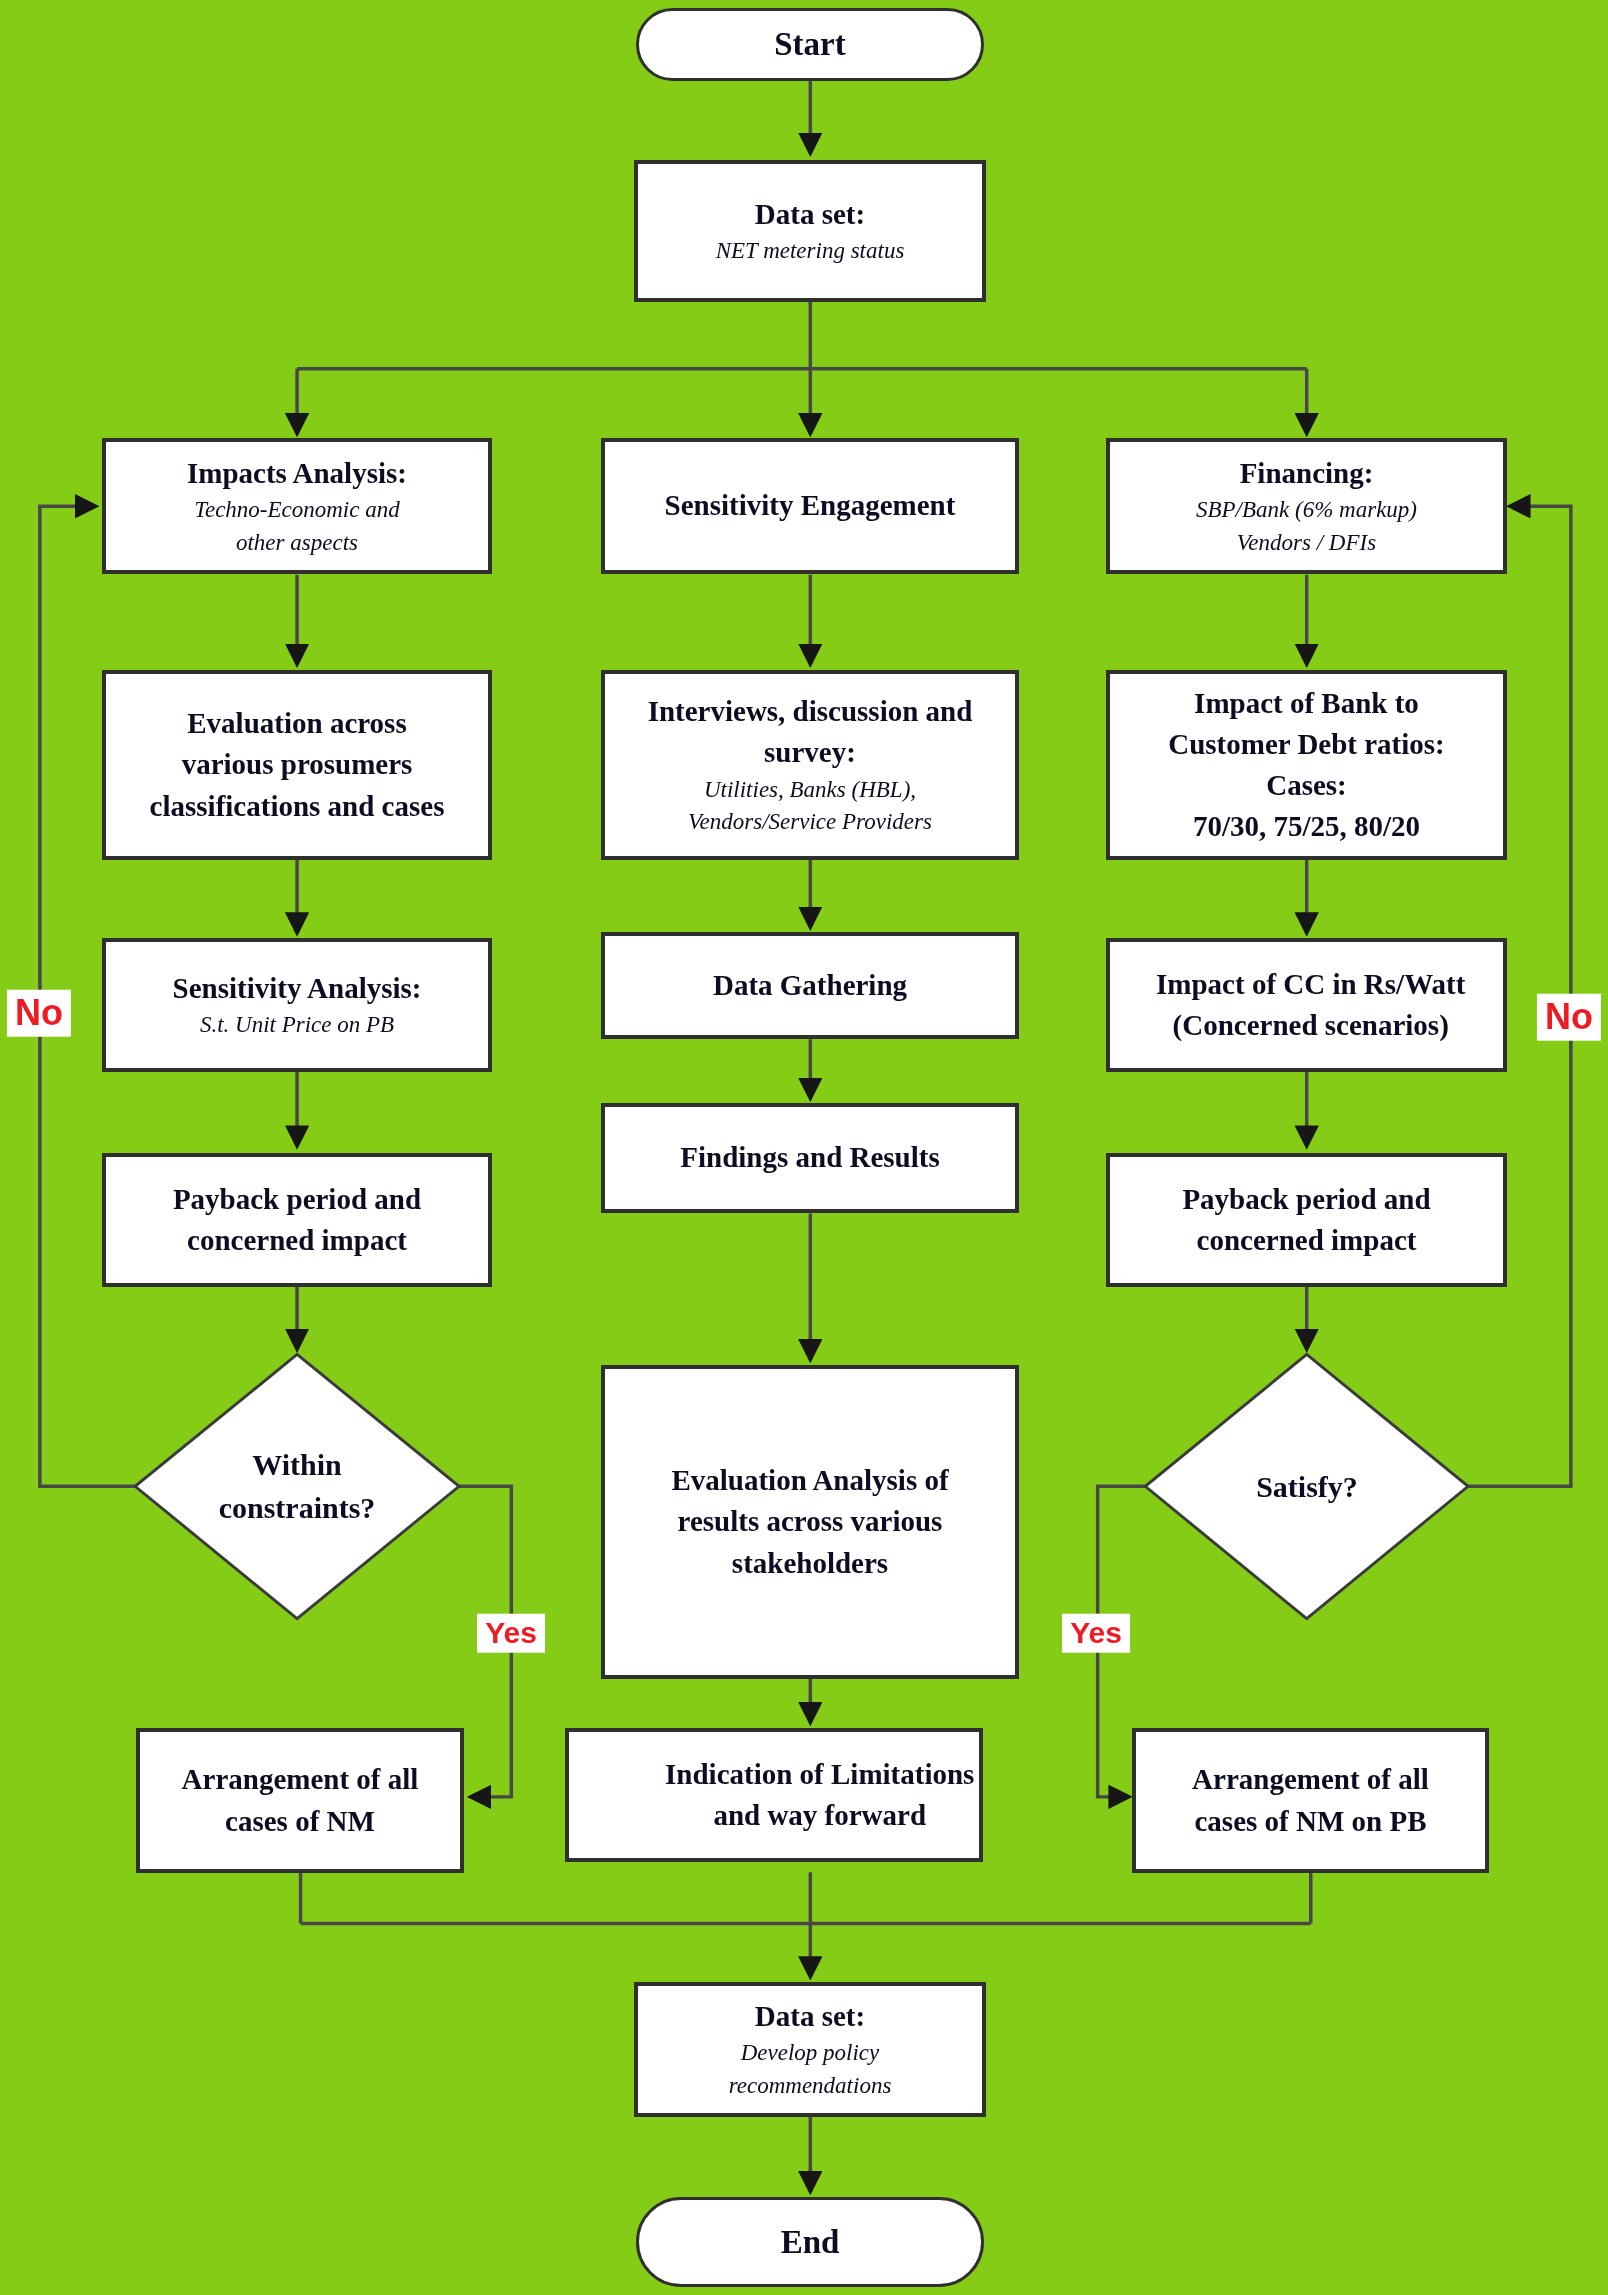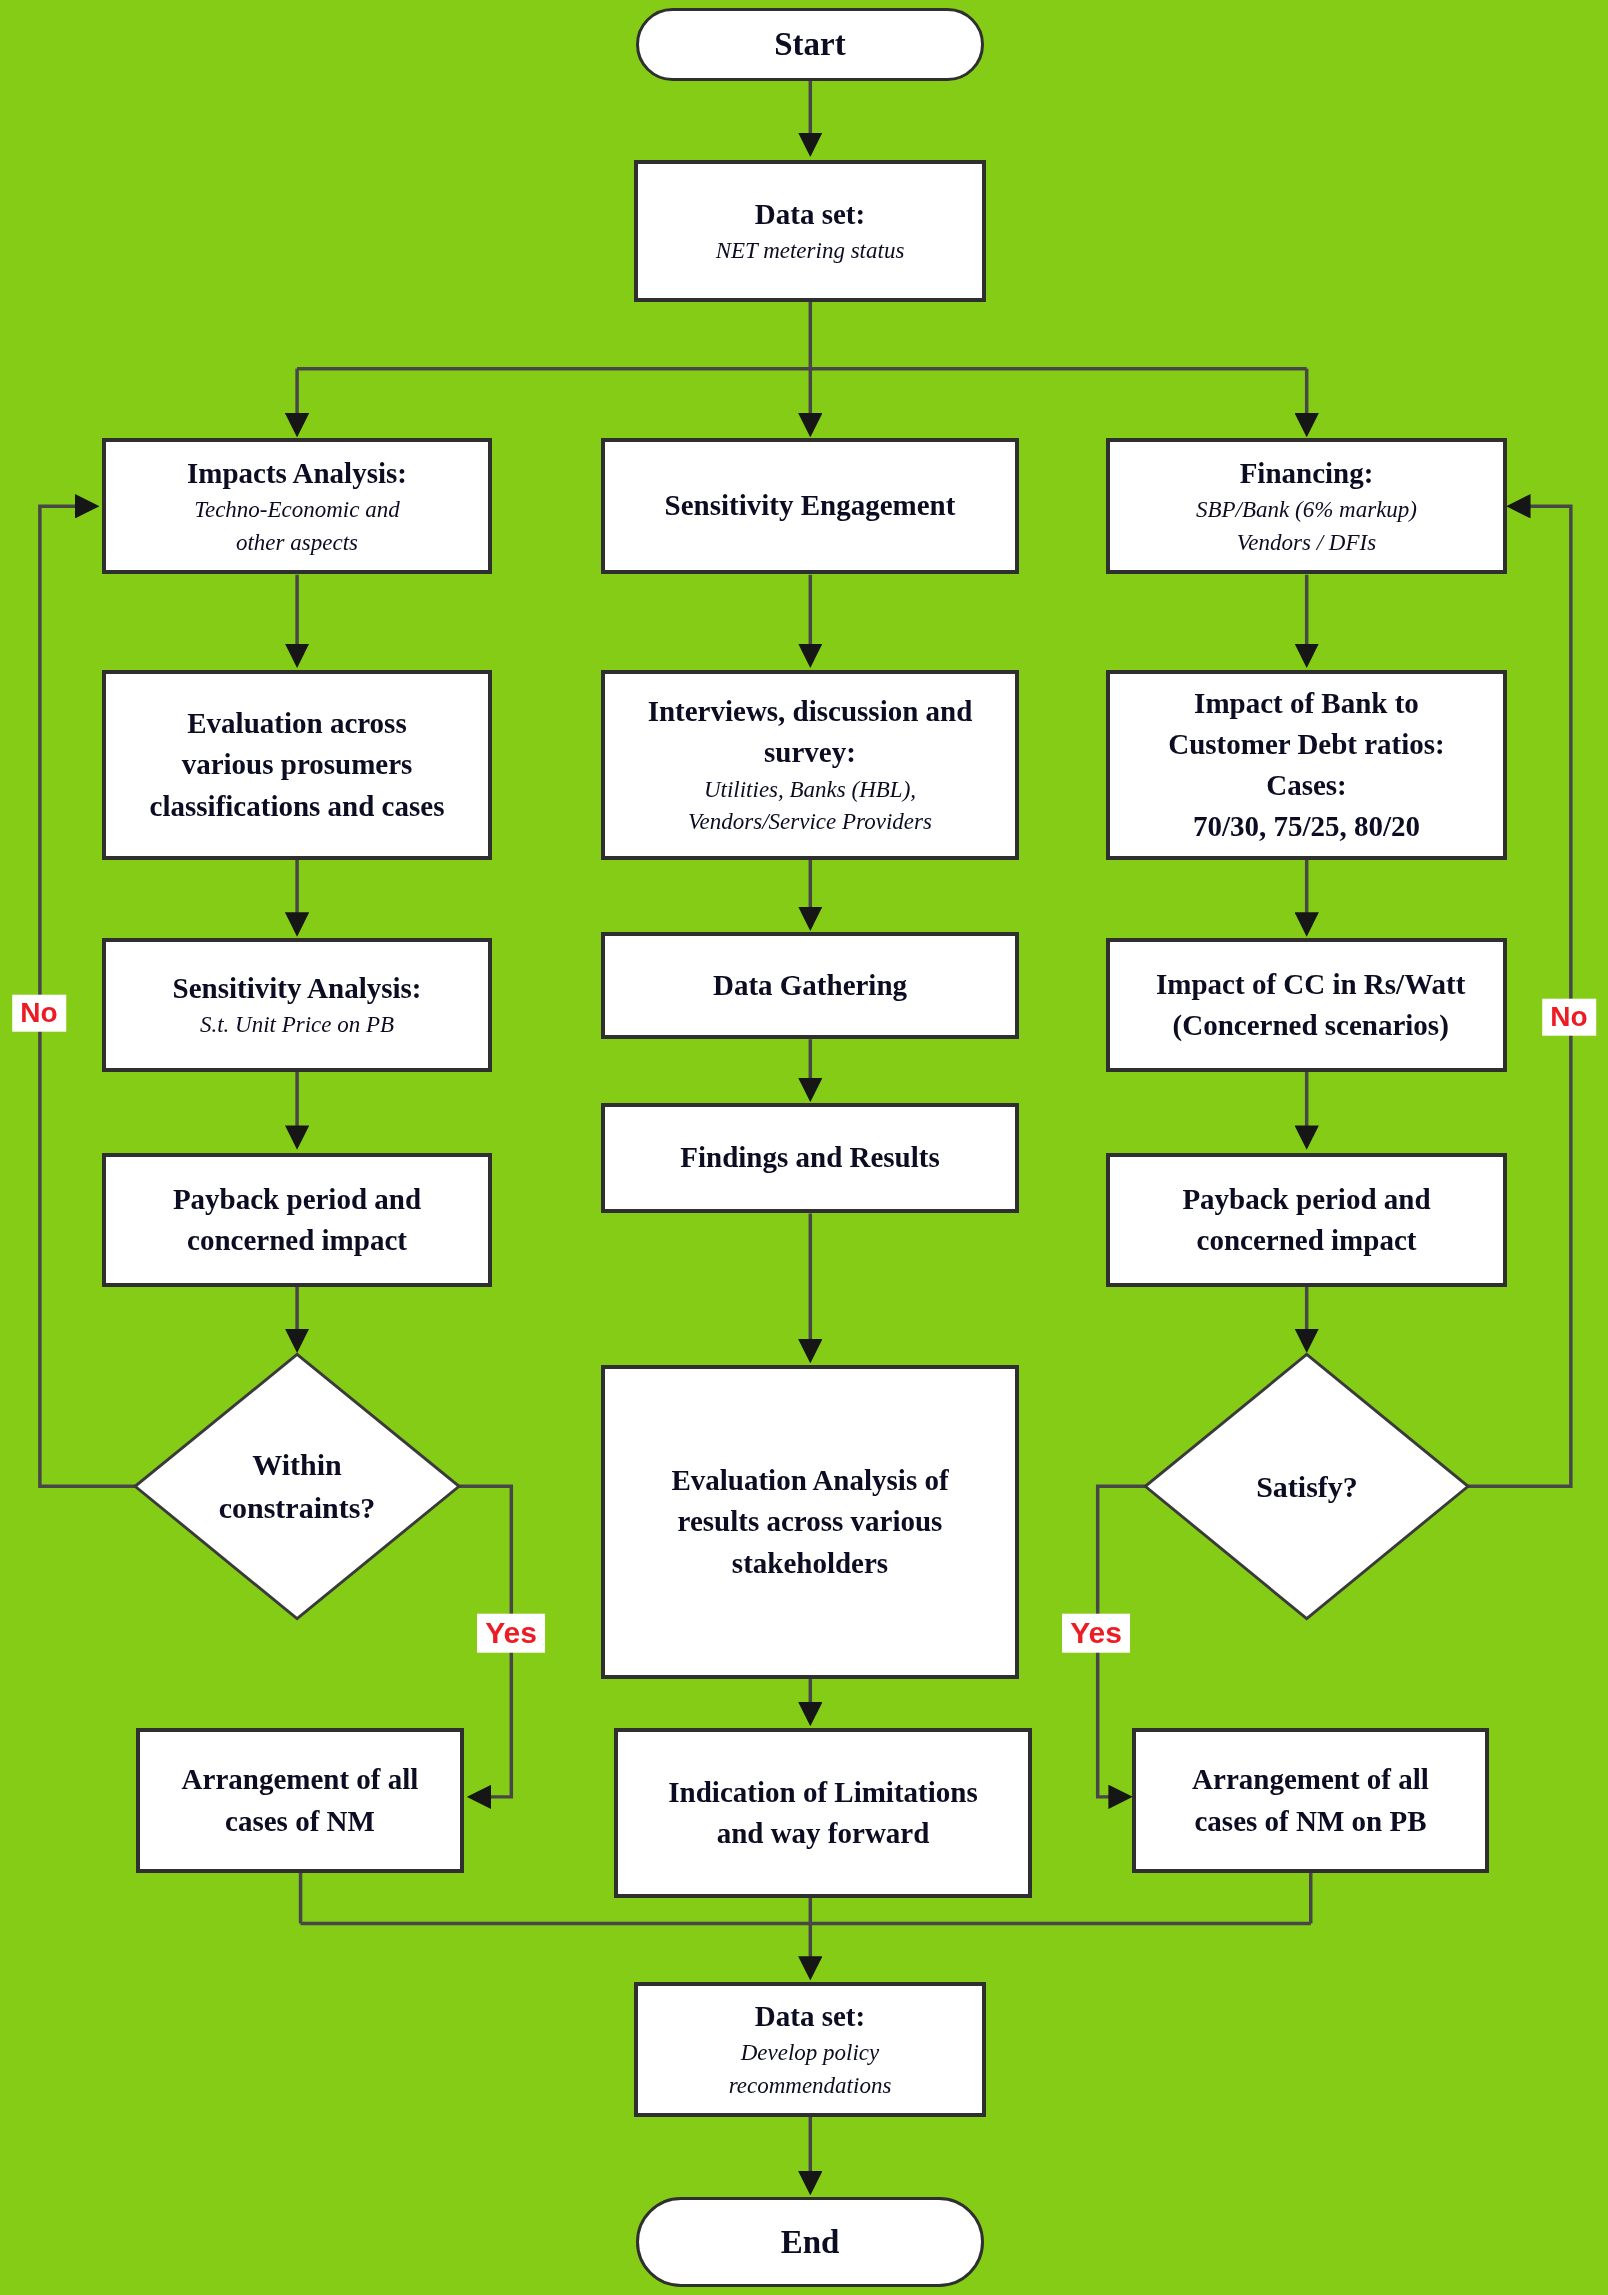--- a/index.html
+++ b/index.html
@@ -10,21 +10,21 @@
         box-sizing:border-box;display:flex;flex-direction:column;align-items:center;
         justify-content:center;text-align:center;color:#0c0c22;padding:3.5px 4.6px;}
   .node .t{font-weight:bold;font-size:29px;line-height:1.42;white-space:pre-line;}
   .node .b{font-weight:normal;font-size:23px;line-height:1.42;white-space:pre-line;font-style:italic;}
   .pill{border-radius:116px;border-width:3.5px;}
   .pill .t{font-size:33px;}
   .dtext{position:absolute;z-index:3;transform:translate(-50%,-50%);text-align:center;
          color:#0c0c22;font-weight:bold;font-size:30px;line-height:1.42;white-space:pre-line;}
   .lbl{position:absolute;z-index:4;transform:translate(-50%,-50%);background:#ffffff;
        padding:2.3px 8.1px;color:#ed1c24;font-family:"Liberation Sans", sans-serif;
-       font-weight:bold;font-size:28px;}
+       font-weight:bold;font-size:36px;}
 </style>
 </head>
 <body>
 
 <div id="canvas">
 
   <svg class="wires" width="1609" height="2295" viewBox="0 0 2770 3953">
     <defs>
       <marker id="ah" viewBox="0 0 10 10" refX="8" refY="5" markerWidth="7" markerHeight="7" orient="auto-start-reverse">
         <path d="M0,0 L10,5 L0,10 z" fill="#161616"></path>
@@ -145,21 +145,21 @@
   <div class="node" style="left:601px;top:1365px;width:418px;height:314px;">
     <div class="t">Evaluation Analysis of
 results across various
 stakeholders</div>
   </div>
 
   <div class="node" style="left:136px;top:1728px;width:328px;height:145px;">
     <div class="t">Arrangement of all
 cases of NM</div>
   </div>
-  <div class="node" style="left:614px;top:1728px;width:418px;height:170px;">
+  <div class="node" style="left:565px;top:1728px;width:418px;height:134px;align-items:flex-end;">
     <div class="t">Indication of Limitations
 and way forward</div>
   </div>
   <div class="node" style="left:1132px;top:1728px;width:357px;height:145px;">
     <div class="t">Arrangement of all
 cases of NM on PB</div>
   </div>
 
   <div class="node" style="left:634px;top:1982px;width:352px;height:135px;">
     <div class="t">Data set:</div>

